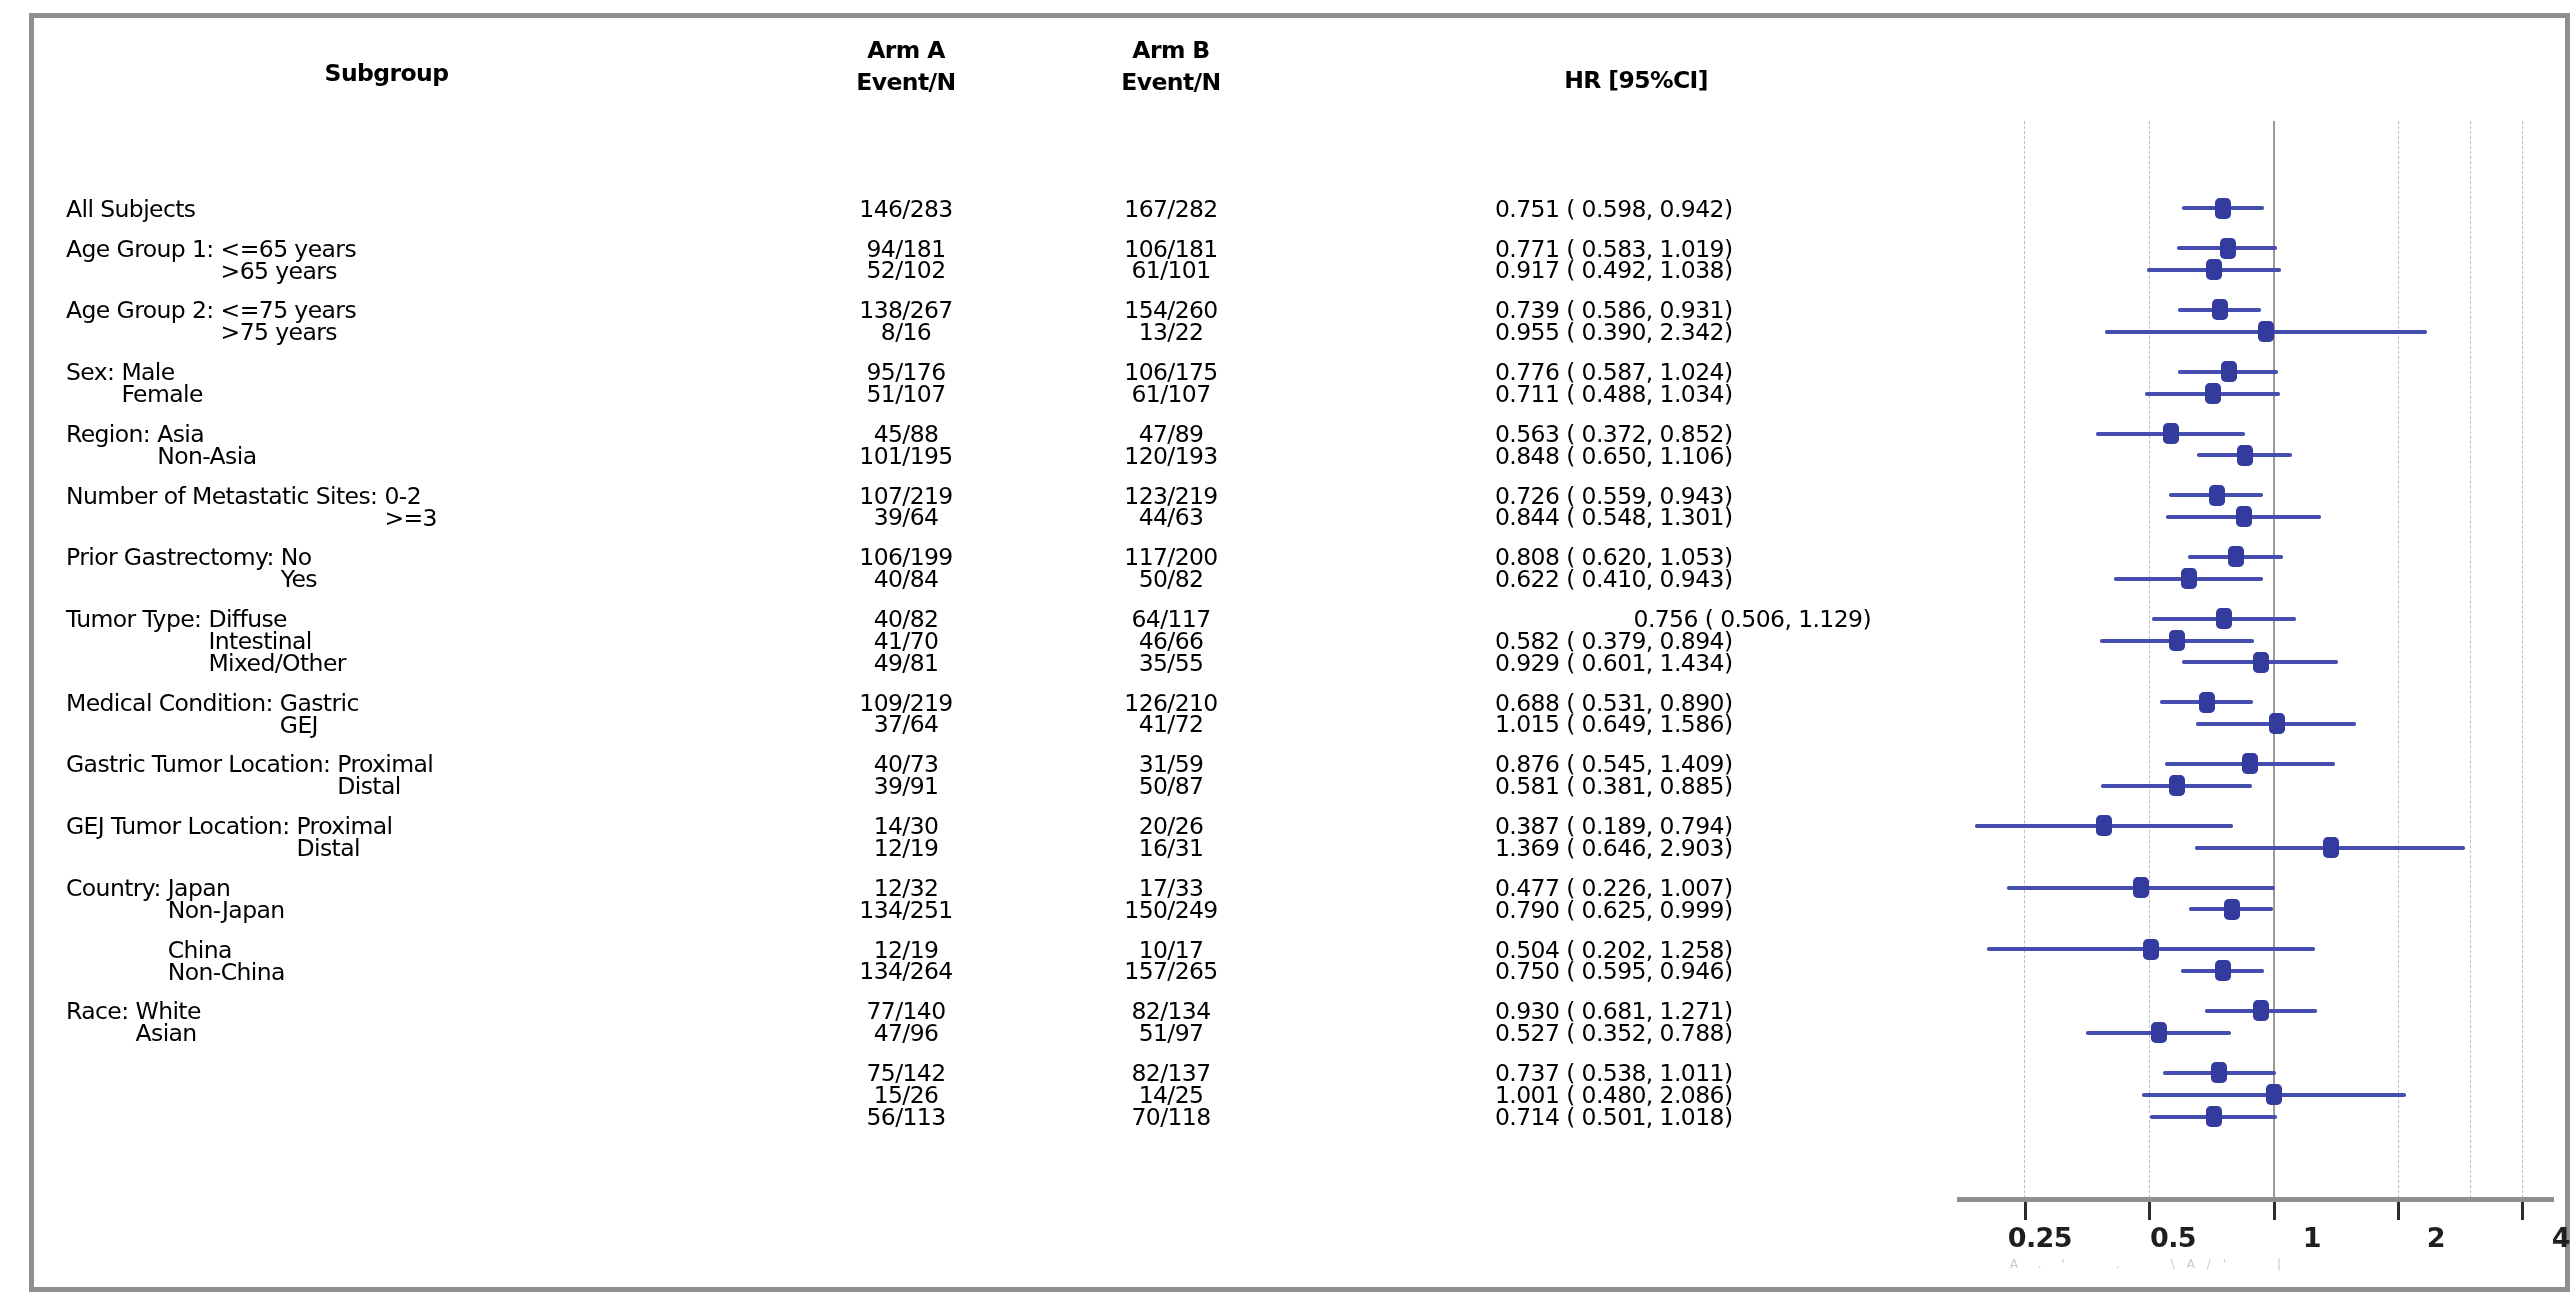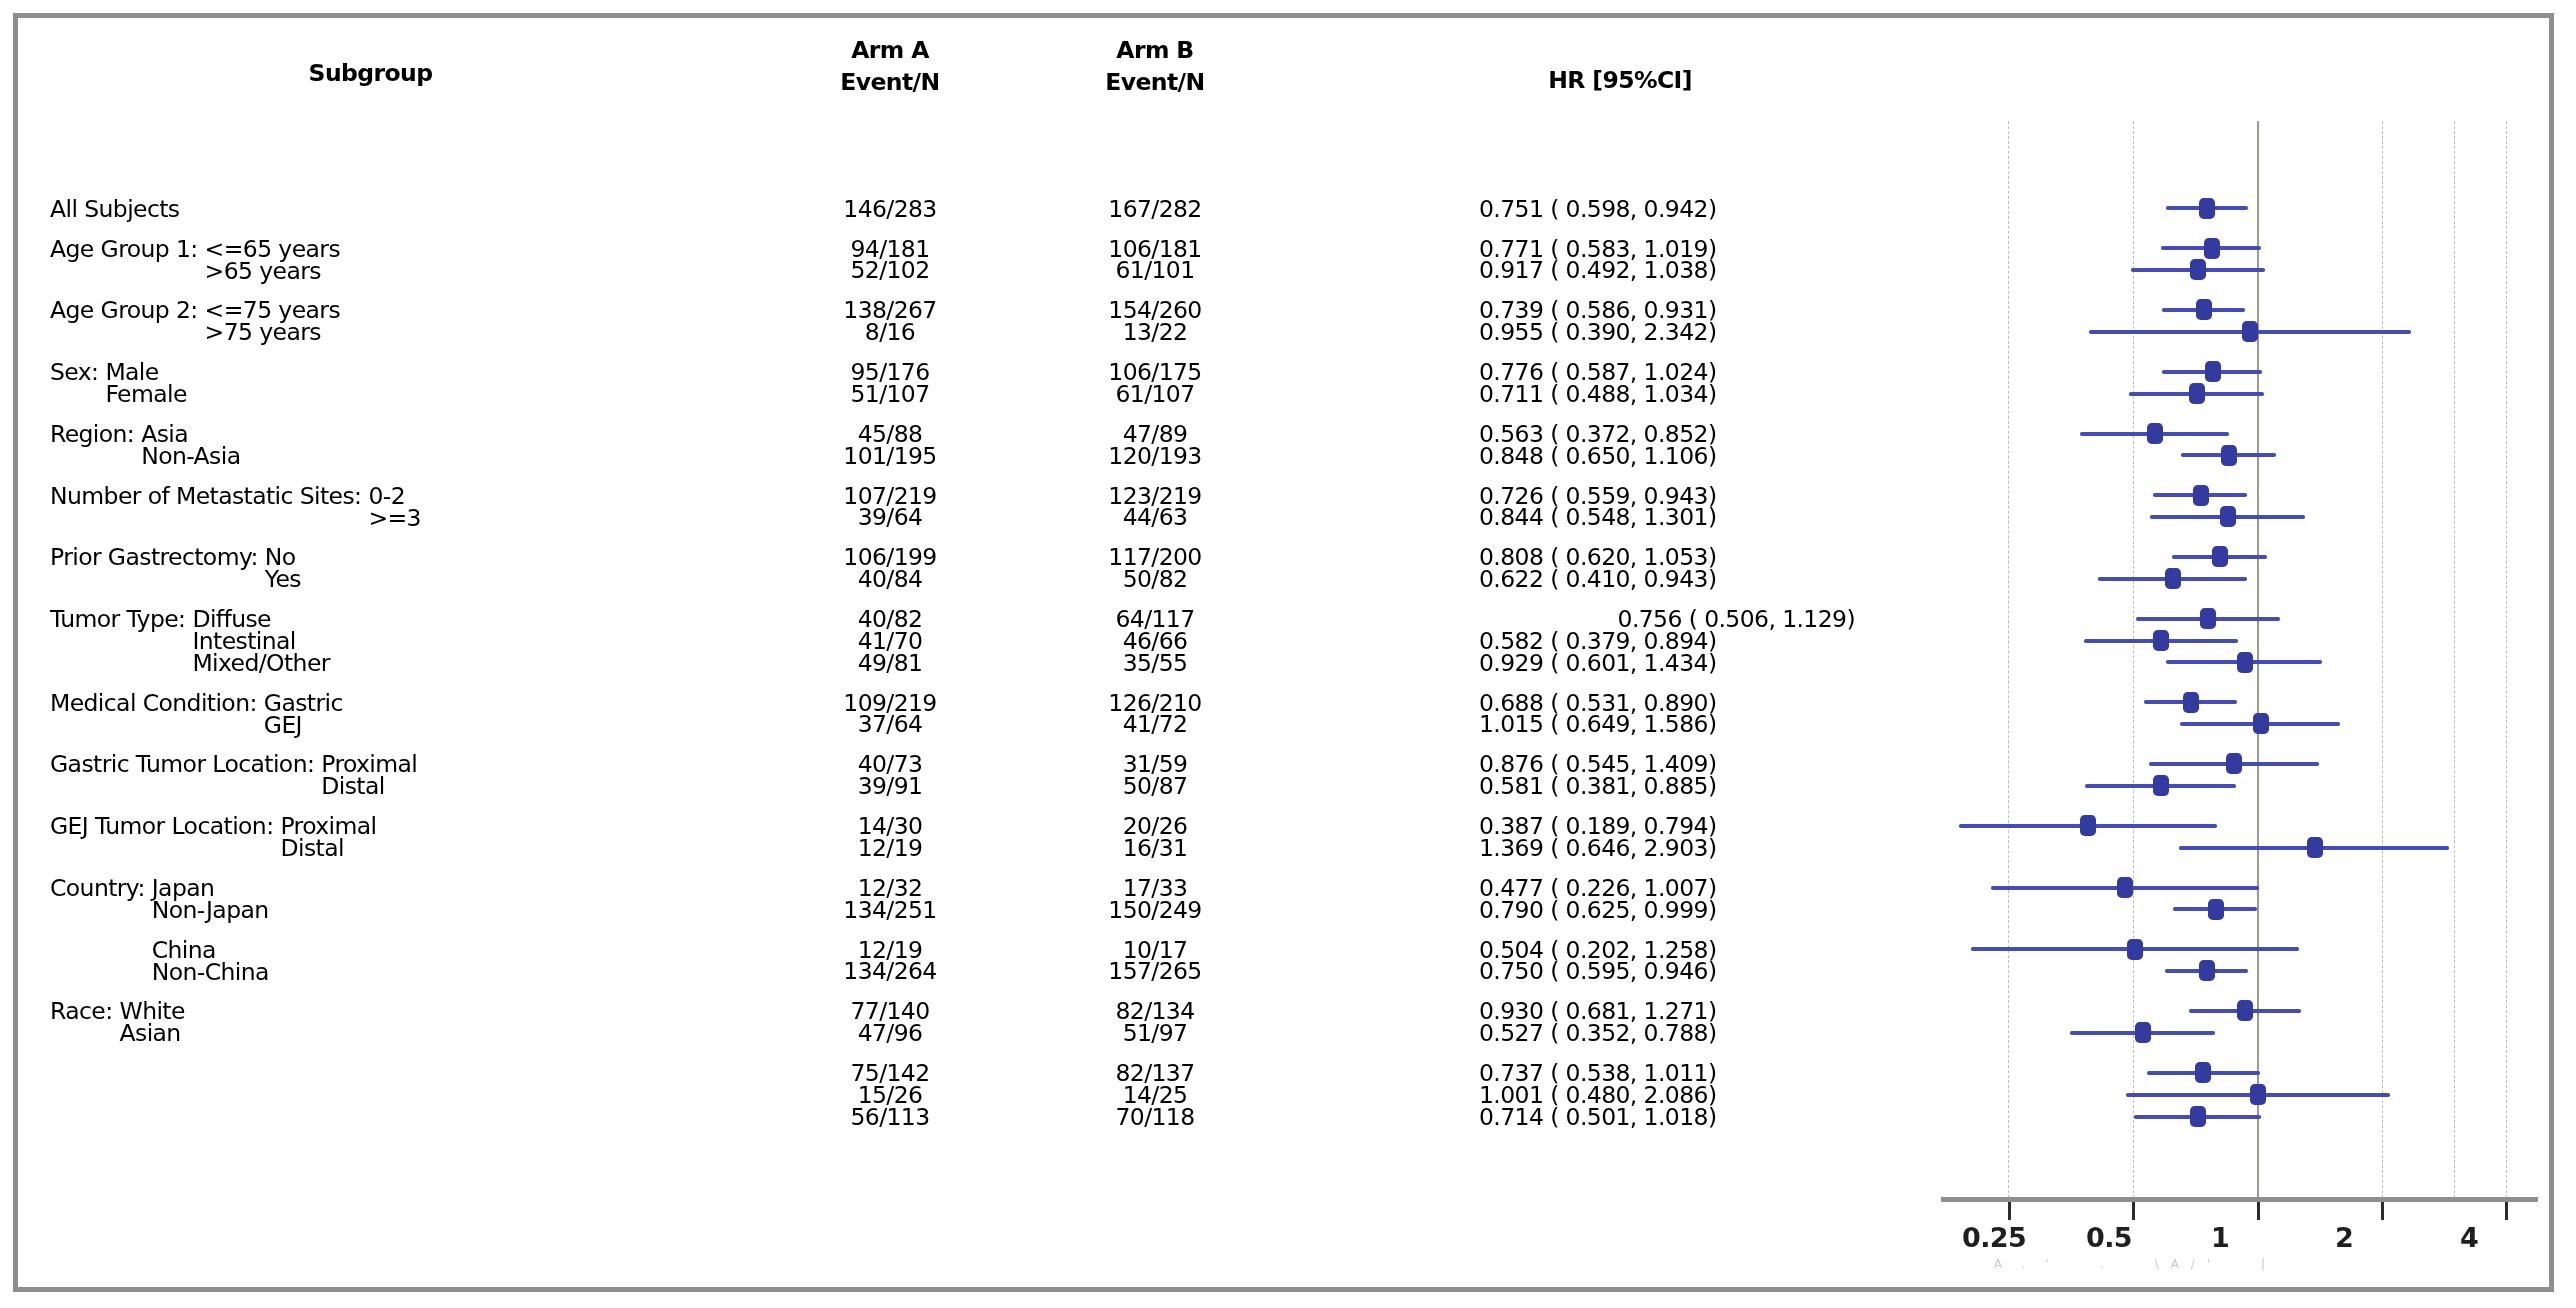--- a/index.html
+++ b/index.html
@@ -1,39 +1,39 @@
 <!DOCTYPE html>
 <html style="font-size:9.4px"><head>
 <meta charset="utf-8">
 <style>
   html,body{margin:0;padding:0;background:#ffffff;overflow:hidden;}
   .figure{
     position:relative;width:2068px;height:1309px;background:#ffffff;
-    font-family:"DejaVu Sans","Liberation Sans",sans-serif;color:#000;
+    font-family:"DejaVu Sans","Liberation Sans",sans-serif;color:#000;margin-left:16px;
   }
   .frame{position:absolute;left:13px;top:13px;width:2531px;height:1269px;border:5.3px solid #8e8e8e;}
   .hdr{position:absolute;font-weight:bold;font-size:23.5px;letter-spacing:-0.6px;white-space:pre;}
   .hdr.center{text-align:center;}
   .h-subgroup{left:253px;top:59px;width:235px;}
   .h-arma{left:802px;top:34px;width:176px;line-height:32px;}
   .h-armb{left:1067px;top:34px;width:176px;line-height:32px;}
   .h-hr{left:1479px;top:66px;width:282px;}
   .sg-group{position:absolute;left:50px;display:flex;align-items:flex-start;
     font-size:23.5px;line-height:22px;letter-spacing:-0.6px;white-space:nowrap;}
   .sg-prefix{margin-right:7px;}
   .sg-prefix.ghost{visibility:hidden;}
   .num-cell{position:absolute;width:176px;height:22px;line-height:22px;font-size:23.5px;
     letter-spacing:-0.6px;text-align:center;white-space:nowrap;}
   .hr-cell{position:absolute;left:1479px;width:376px;height:22px;line-height:22px;
     font-size:23.5px;letter-spacing:-0.6px;text-align:left;white-space:pre;}
   .gridline{position:absolute;top:121px;height:1077px;width:0;border-left:1.2px dashed #bdbdbd;}
   .refline{position:absolute;top:121px;height:1077px;width:2.4px;background:#9a9a93;}
   .axis-line{position:absolute;top:1197px;height:4.7px;background:#8f8f8f;}
   .tick{position:absolute;top:1202px;width:2.9px;height:17.6px;background:#2b2b2b;}
-  .tick-label{position:absolute;top:1222px;width:94px;text-align:left;
+  .tick-label{position:absolute;top:1222px;width:94px;text-align:right;
     font-size:27px;font-weight:bold;color:#1f1f1f;letter-spacing:-0.6px;}
   .ci-line{position:absolute;height:4.1px;background:#454db0;border-radius:1.8px;}
   .marker{position:absolute;width:16px;height:21px;background:#333b9e;border-radius:4.7px;}
   .artifact{position:absolute;left:1994px;top:1257px;font-size:11.8px;color:#c9c9c9;
     letter-spacing:4.1px;white-space:pre;}
 </style>
 </head>
 <body>
 
 <div class="figure">

